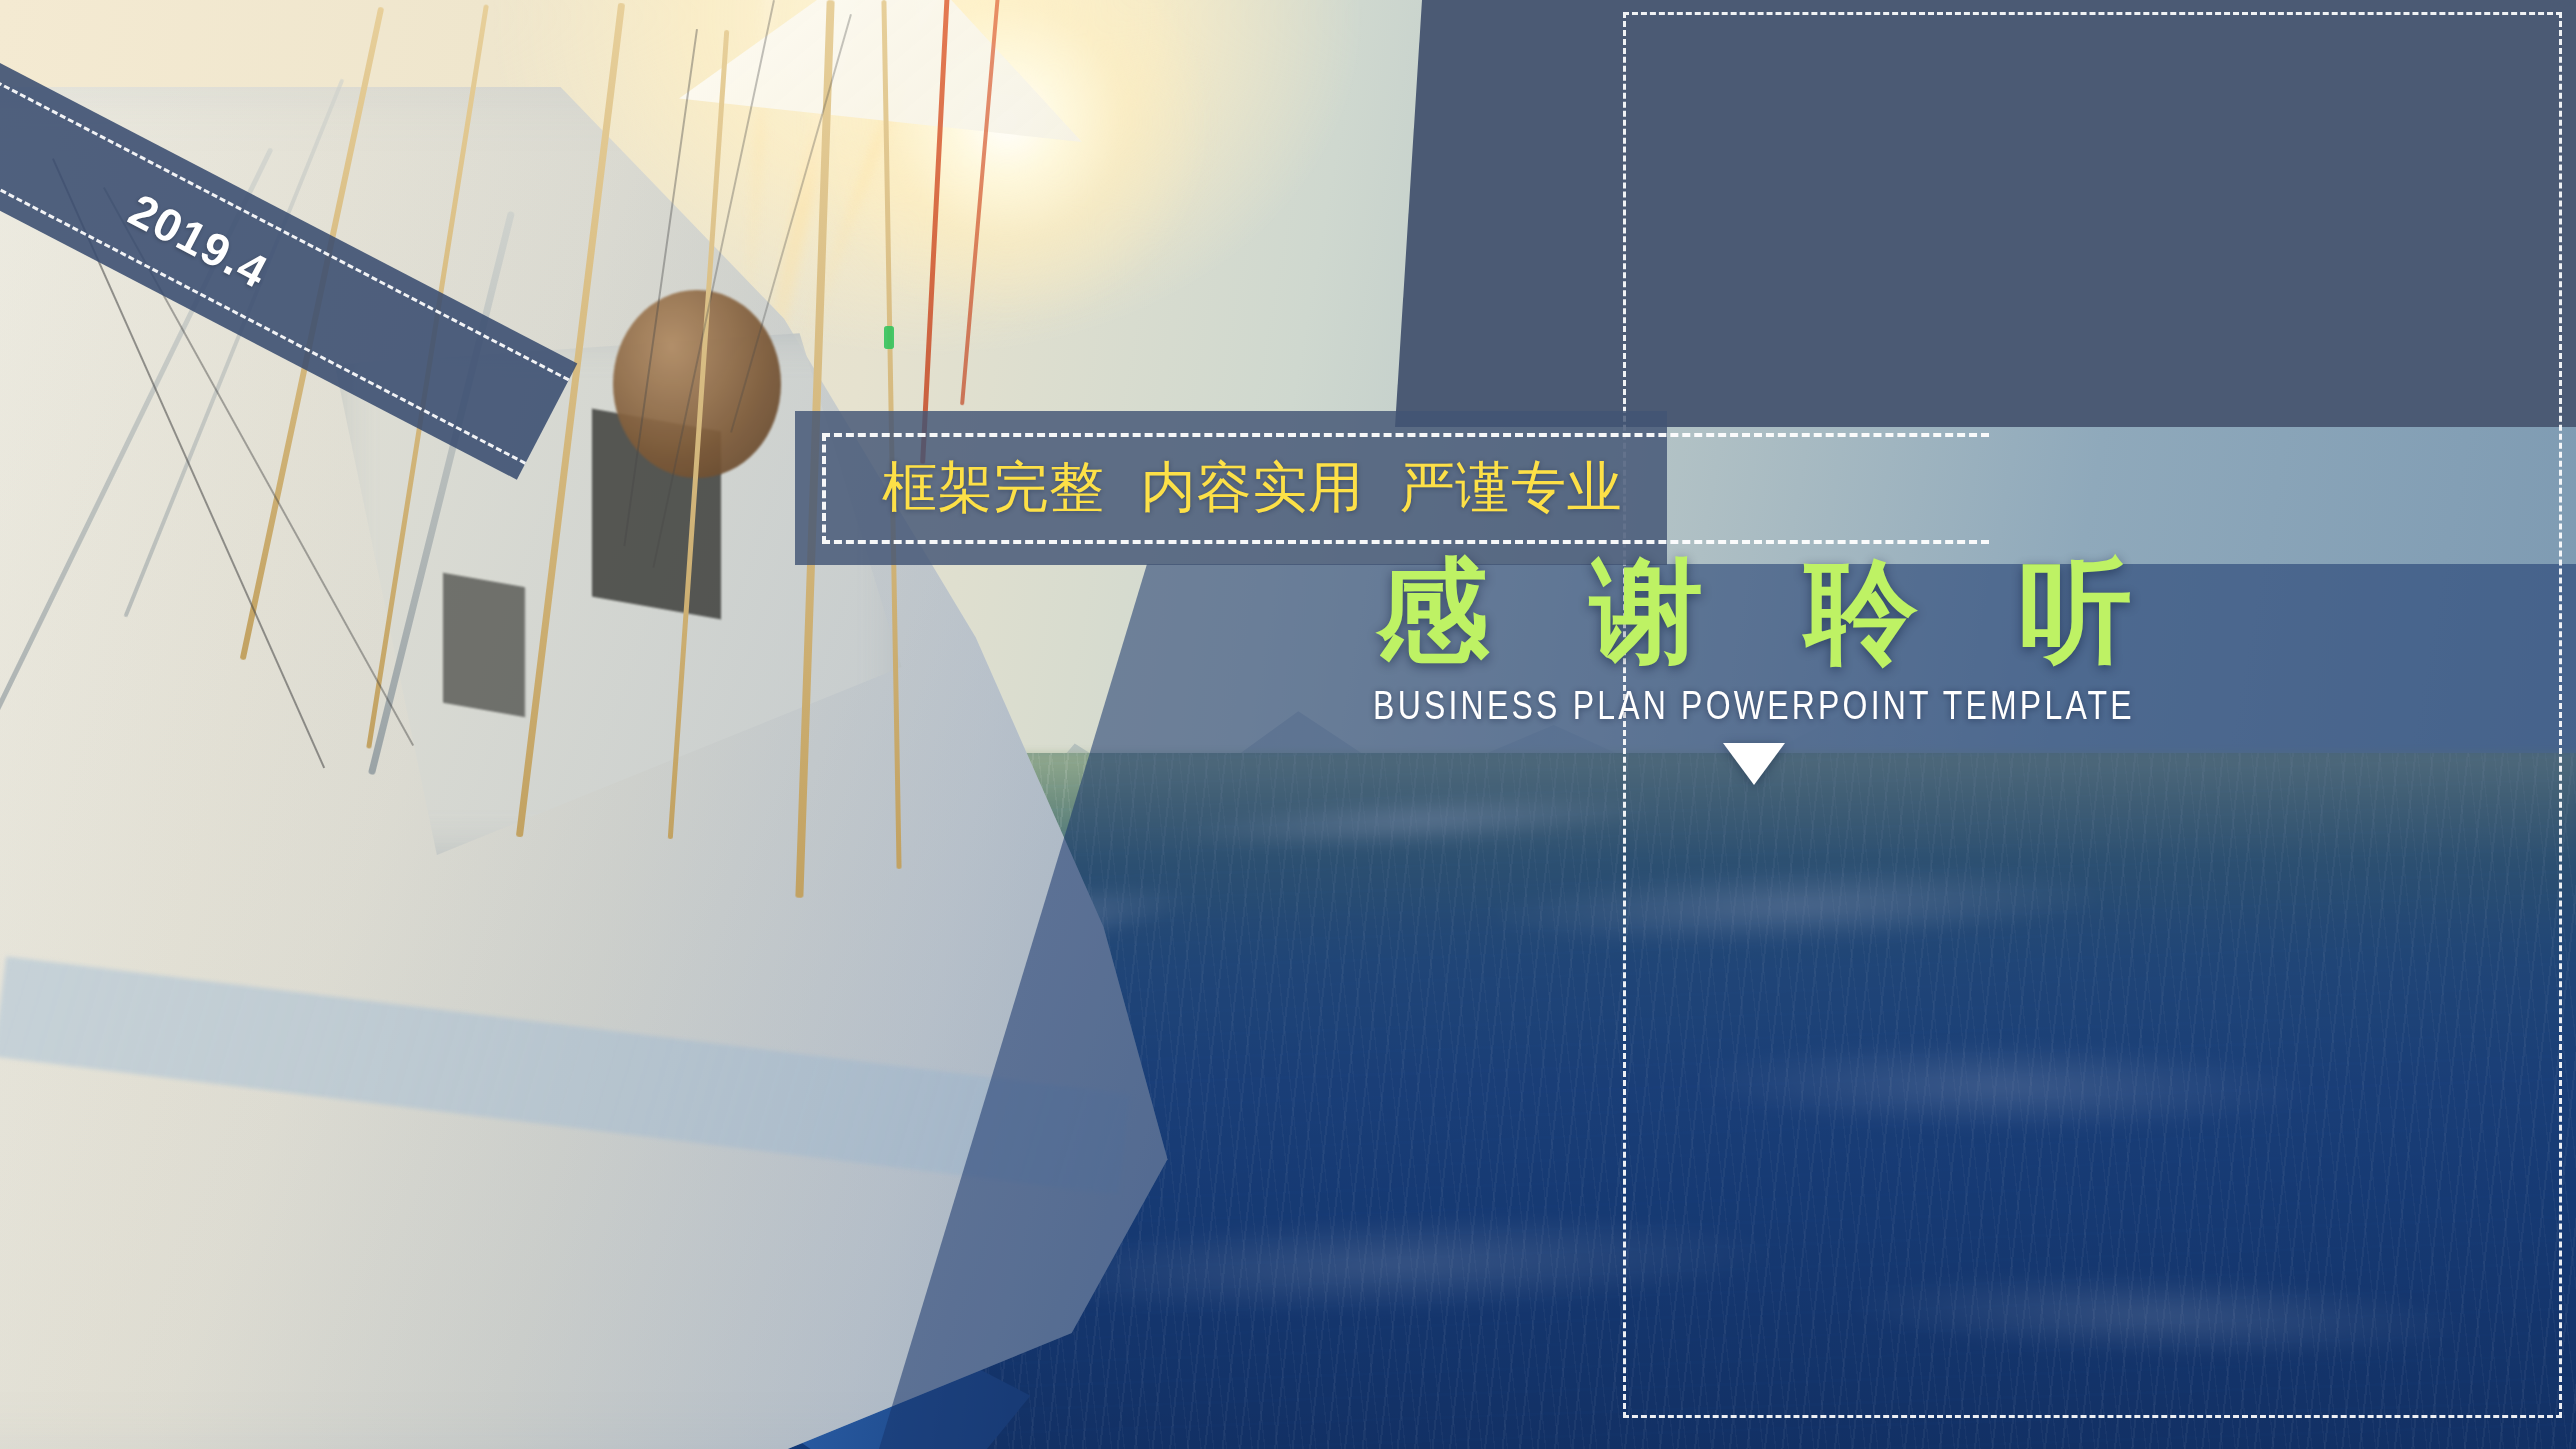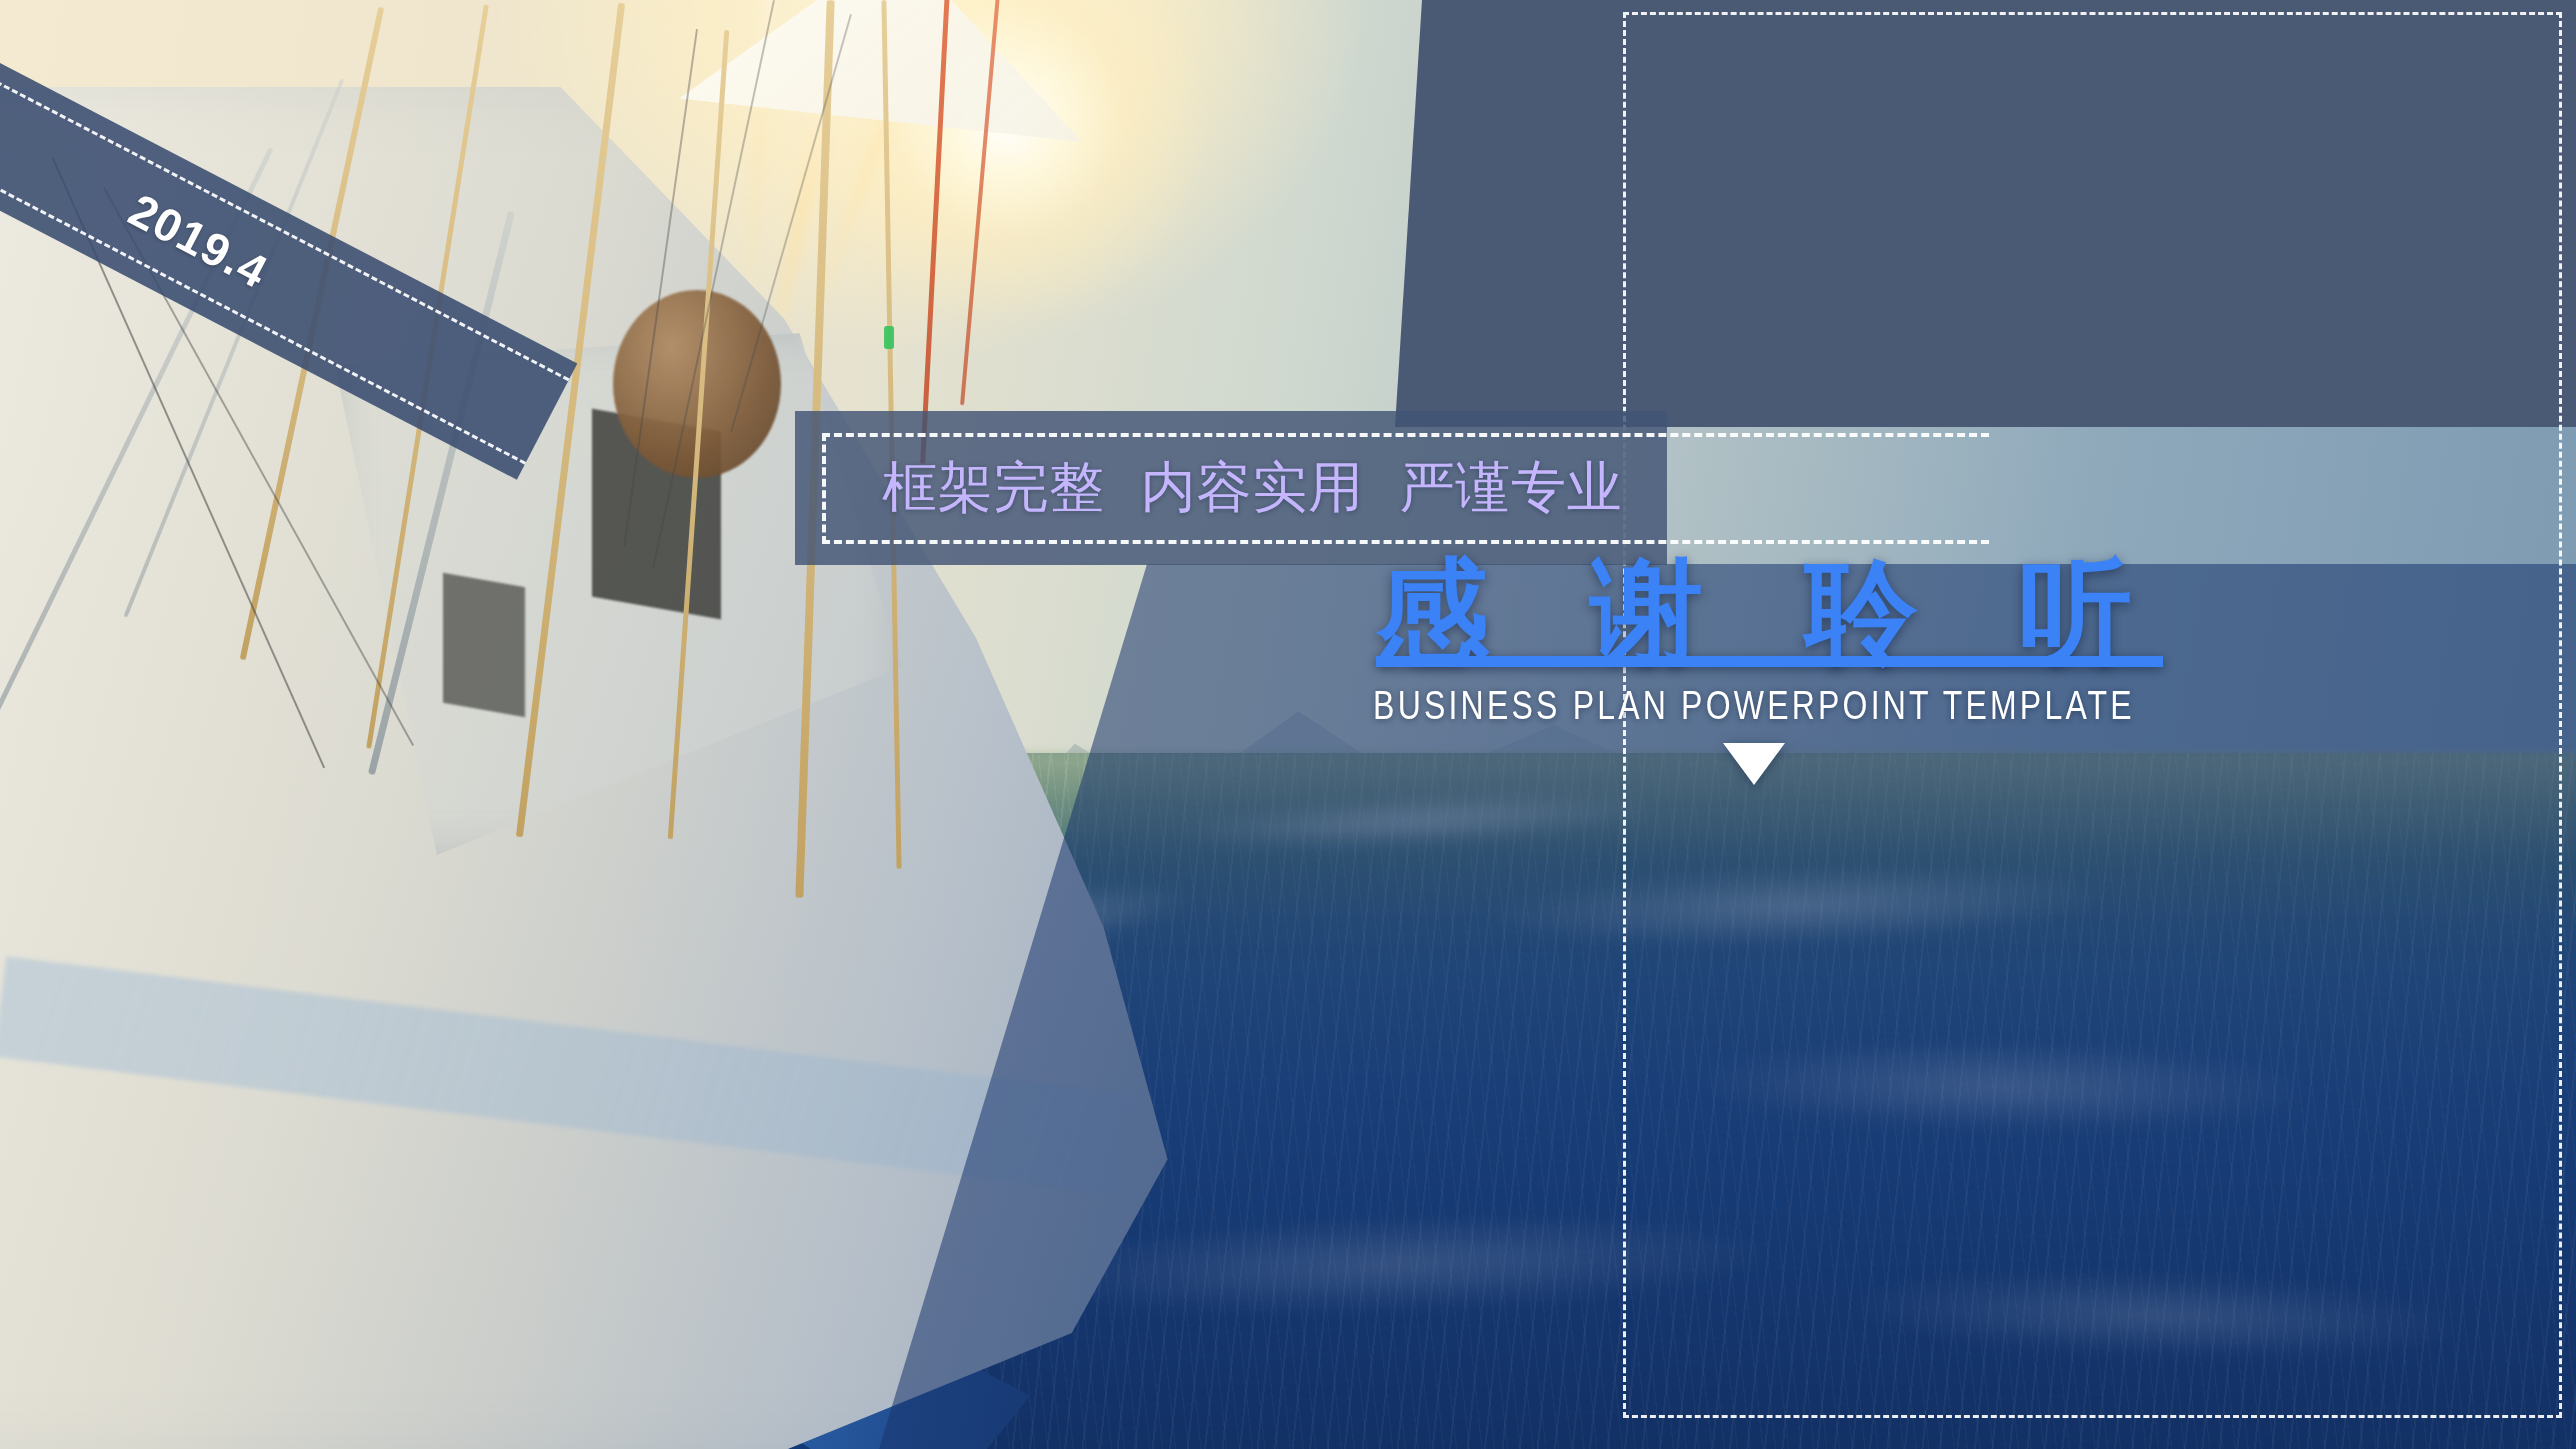--- a/index.html
+++ b/index.html
@@ -204,48 +204,47 @@
   }
   .tag-band .inner-dash{
     position:absolute;left:27px;top:21.5px;right:-322px;bottom:21.5px;
     border-top:4px dashed rgba(255,255,255,.95);
     border-left:4px dashed rgba(255,255,255,.95);
     border-bottom:4px dashed rgba(255,255,255,.95);
   }
   .tagline{
     position:relative;z-index:2;
     margin-left:87px;
-    color:#c4b5fd;font-size:55px;letter-spacing:0.7px;white-space:nowrap;
+    color:#fde047;font-size:55px;letter-spacing:0.7px;white-space:nowrap;
     font-family:"DejaVu Sans","Liberation Sans",sans-serif;
     text-shadow:0 1.3px 5.4px rgba(0,20,50,.35);
   }
   .tagline span{margin-right:36px;}
   .tagline span:last-child{margin-right:0;}
 
   
   .panel-main{
     position:absolute;left:798px;top:564px;width:1778px;height:885px;
     background:rgba(24,52,108,.55);
     clip-path:polygon(349px 0%, 100% 0%, 100% 100%, 81px 100%);
   }
 
   
   .content{
     position:absolute;left:1100px;top:555px;width:1308px;
     text-align:center;z-index:5;
   }
   .main-title{
-    color:#3b82f6;font-weight:bold;
+    color:#bef264;font-weight:bold;
     font-size:113px;line-height:1.0;
     letter-spacing:31px;
     text-indent:31px;
     font-family:"DejaVu Sans","Liberation Sans",sans-serif;
     text-shadow:0 2.7px 10.7px rgba(0,15,45,.45);
     margin:0;
-    text-decoration:underline;
   }
   .sub-title{
     color:#ffffff;
     font-size:40px;
     letter-spacing:4px;
     margin:14.8px 0 0 0;
     font-family:"Liberation Sans",sans-serif;
     transform:scaleX(.80);
     text-shadow:0 1.3px 6.7px rgba(0,15,45,.45);
     white-space:nowrap;

